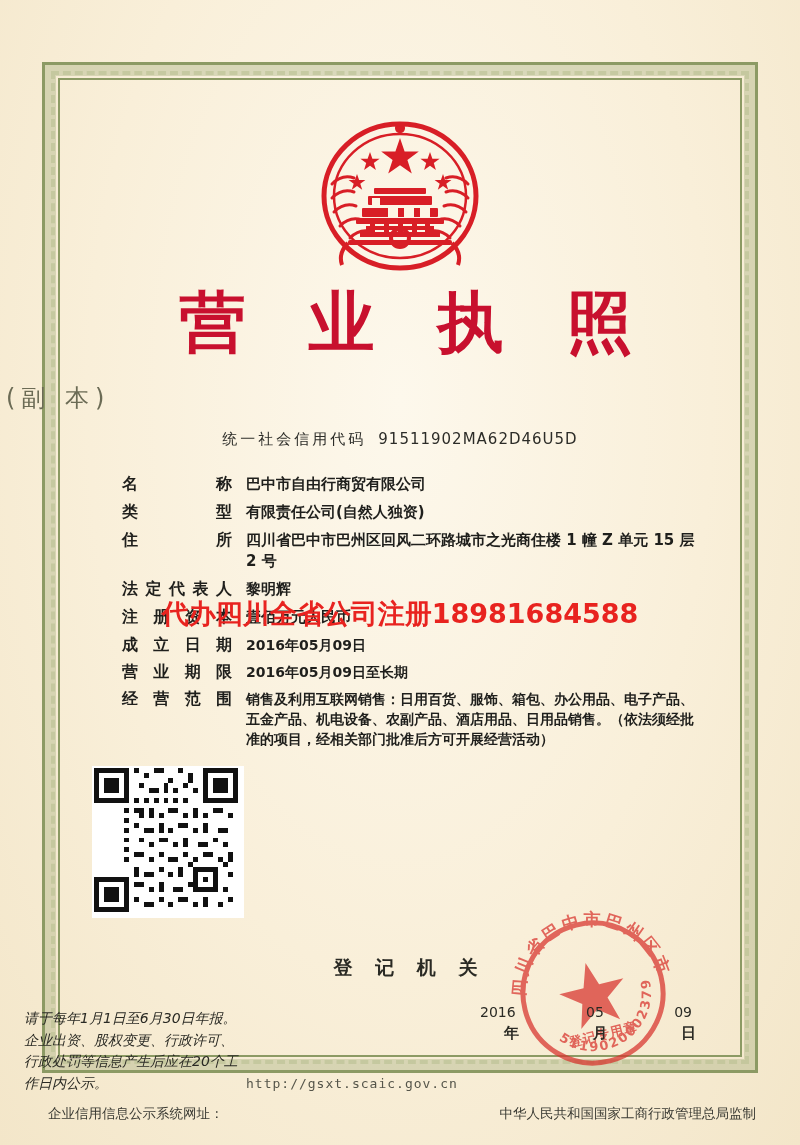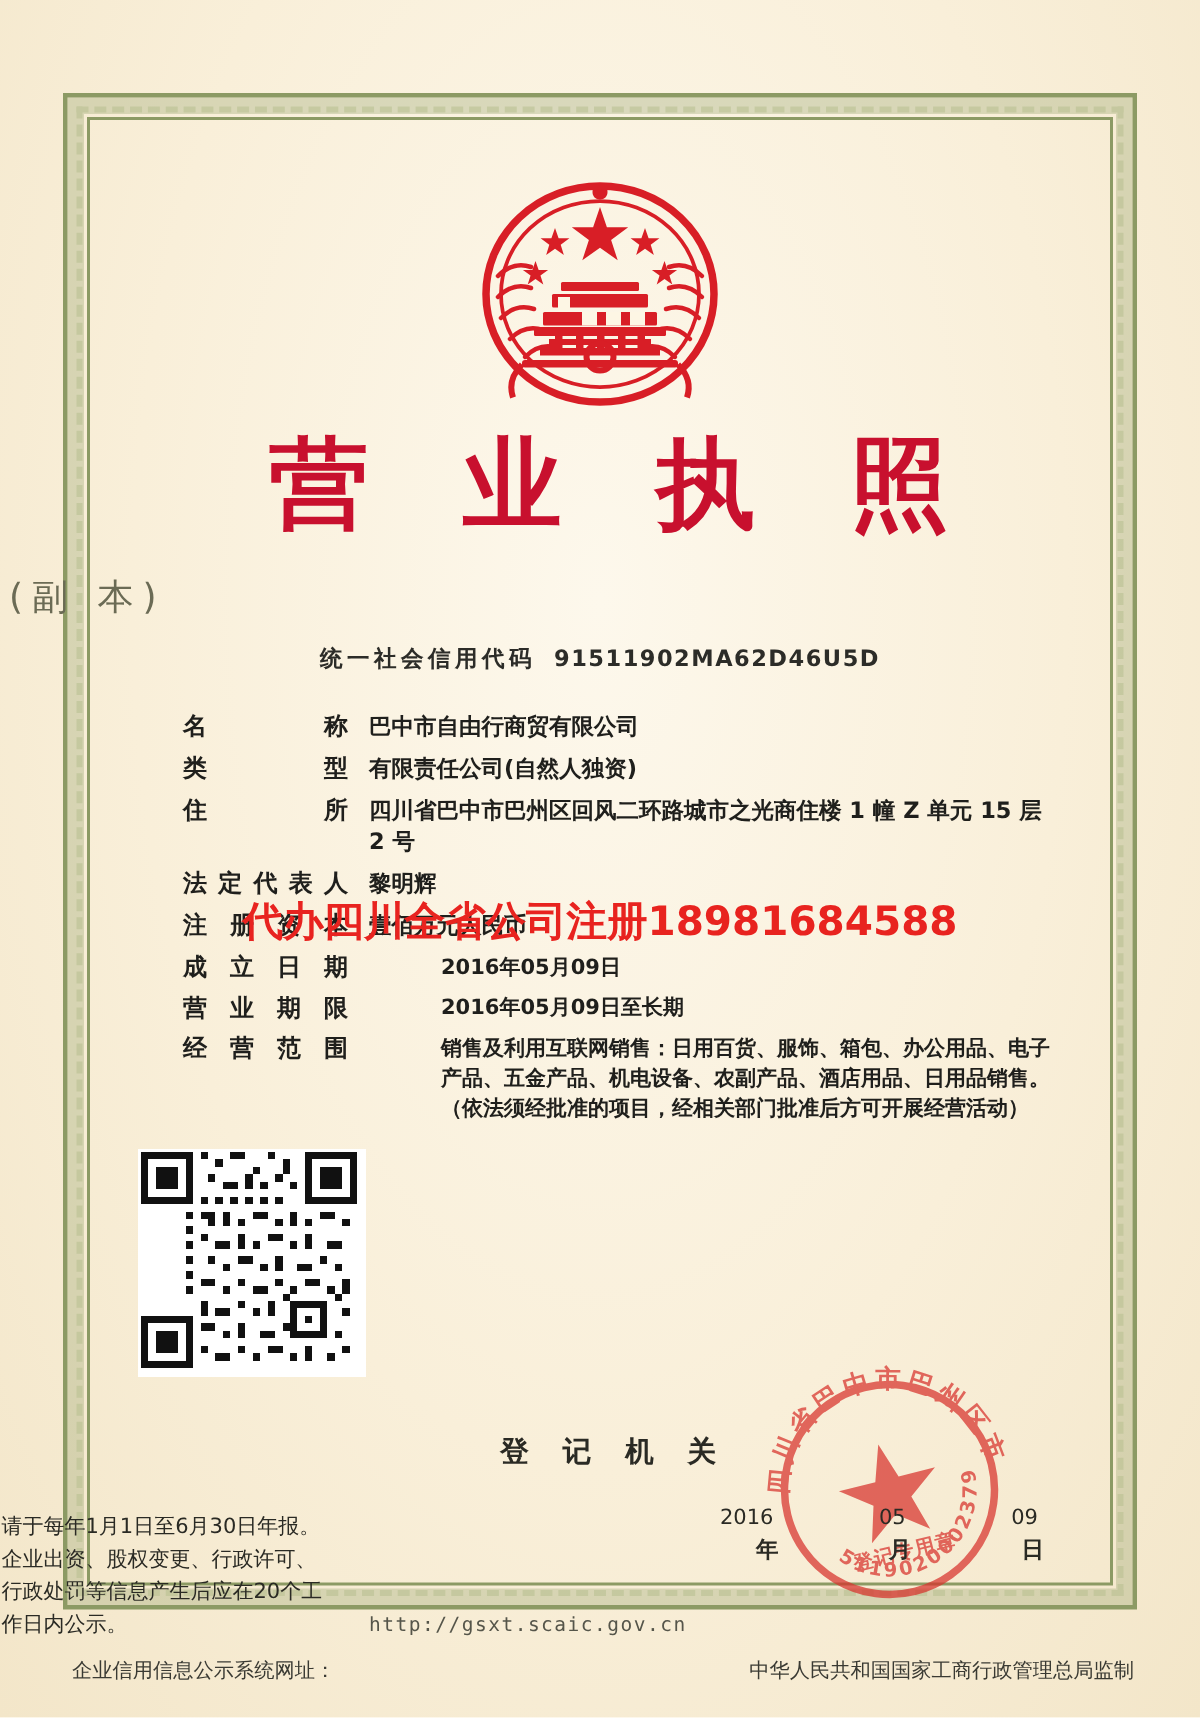--- a/index.html
+++ b/index.html
@@ -93,21 +93,21 @@
     text-indent: 6px;
     color: #6b6b55;
   }
   .credit-code {
     position: absolute;
     left: 0; right: 0;
     top: 430px;
     text-align: center;
     font-family: "DejaVu Sans", "Liberation Sans", sans-serif;
     font-size: 15px;
-    font-weight: bold;
+    font-weight: normal;
     letter-spacing: 1px;
     color: #2c2c28;
   }
   .credit-code .lbl { letter-spacing: 3px; margin-right: 12px; }
 
   
   .fields {
     position: absolute;
     left: 122px;
     top: 474px;
@@ -133,21 +133,21 @@
   }
   .flabel.j4 { letter-spacing: 0; }
   .fvalue {
     flex: 1;
     font-family: "DejaVu Sans", "Liberation Sans", sans-serif;
     font-size: 15px;
     font-weight: bold;
     color: #1f1f1c;
     line-height: 1.45;
   }
-  .fvalue.small { font-size: 14px; margin-left: 48px; }
+  .fvalue.small { font-size: 14px; }
 
   
   .flabel span { display:inline-block; }
 
   
   .qr {
     position: absolute;
     left: 92px;
     top: 766px;
     width: 148px;
@@ -216,27 +216,28 @@
     display: flex;
     justify-content: space-between;
     padding: 4px 2px 0 26px;
     font-weight: bold;
     font-size: 15px;
   }
 
   
   .notice {
     position: absolute;
-    left: 1px;
+    left: 24px;
     top: 1008px;
     width: 250px;
     font-family: "DejaVu Sans", "Liberation Sans", sans-serif;
     font-size: 14px;
     line-height: 1.55;
     color: #2a2a24;
+    font-style: italic;
   }
   .website {
     position: absolute;
     left: 246px;
     top: 1076px;
     font-family: "DejaVu Sans Mono", "Liberation Mono", monospace;
     font-size: 13px;
     color: #55554a;
     letter-spacing: 1px;
   }

